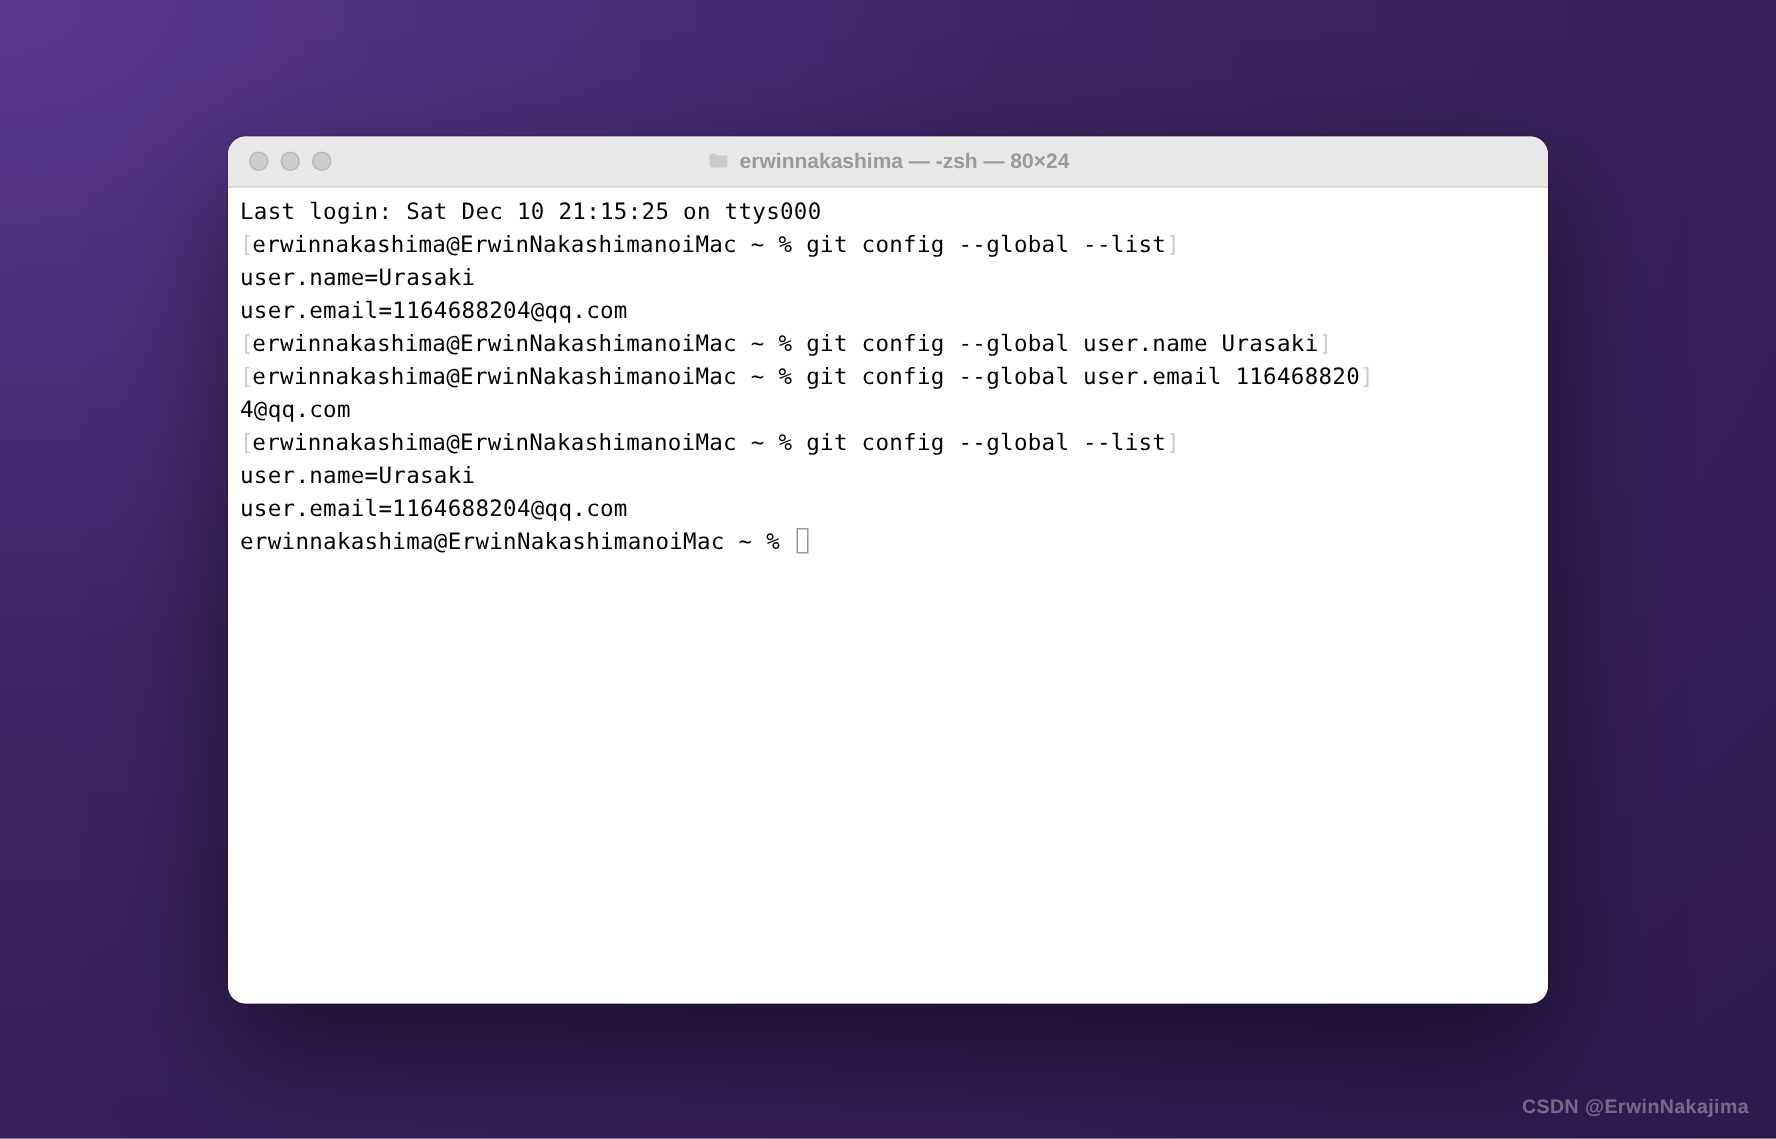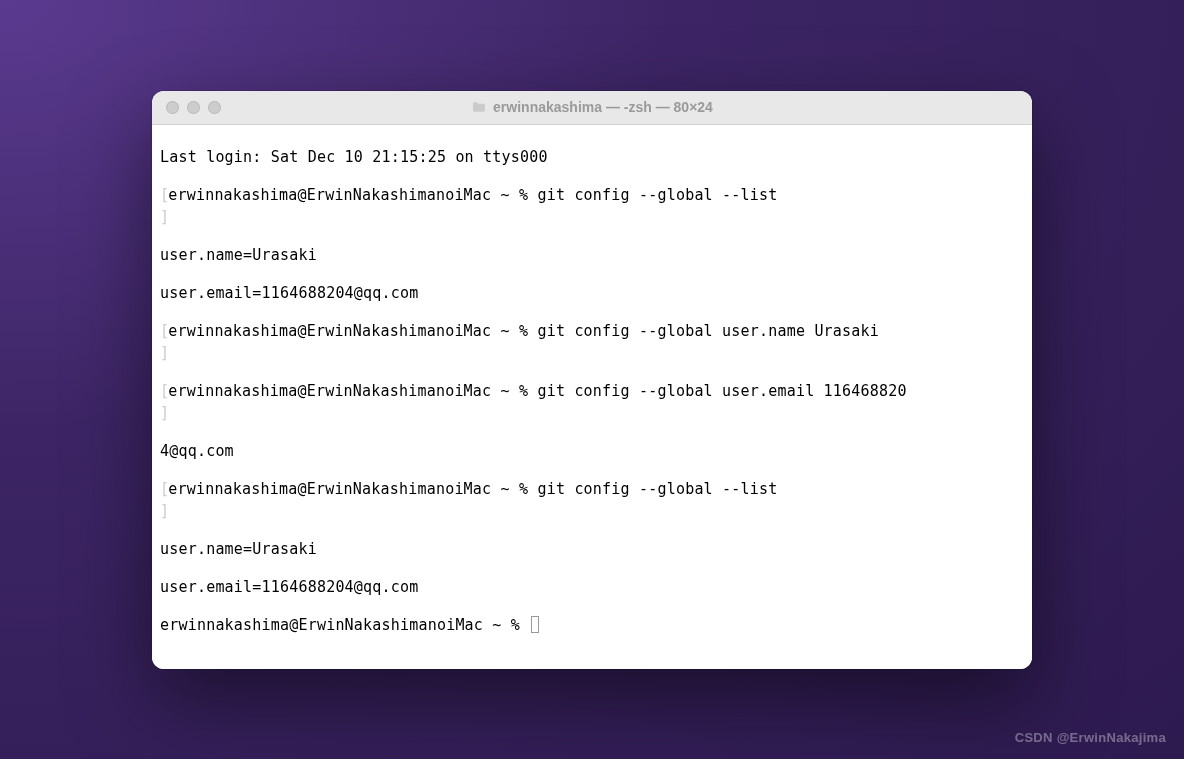--- a/index.html
+++ b/index.html
@@ -79,26 +79,24 @@
     font-family: "SF Mono", Menlo, Monaco, Consolas, monospace;
     font-size: 15px;
     line-height: 22px;
     color: #000000;
     white-space: pre;
     overflow: hidden;
     letter-spacing: 0.2px;
   }
   .term-line {
     display: block;
-    margin-top: 16px;
   }
   .bracket-line {
     display: flex;
     justify-content: flex-start;
-    flex-direction: column;
   }
   .bracket {
     color: #cccccc;
     margin-right: -1px;
   }
   .cursor {
     display: inline-block;
     width: 8px;
     height: 17px;
     border: 1.5px solid #9a9a9a;

